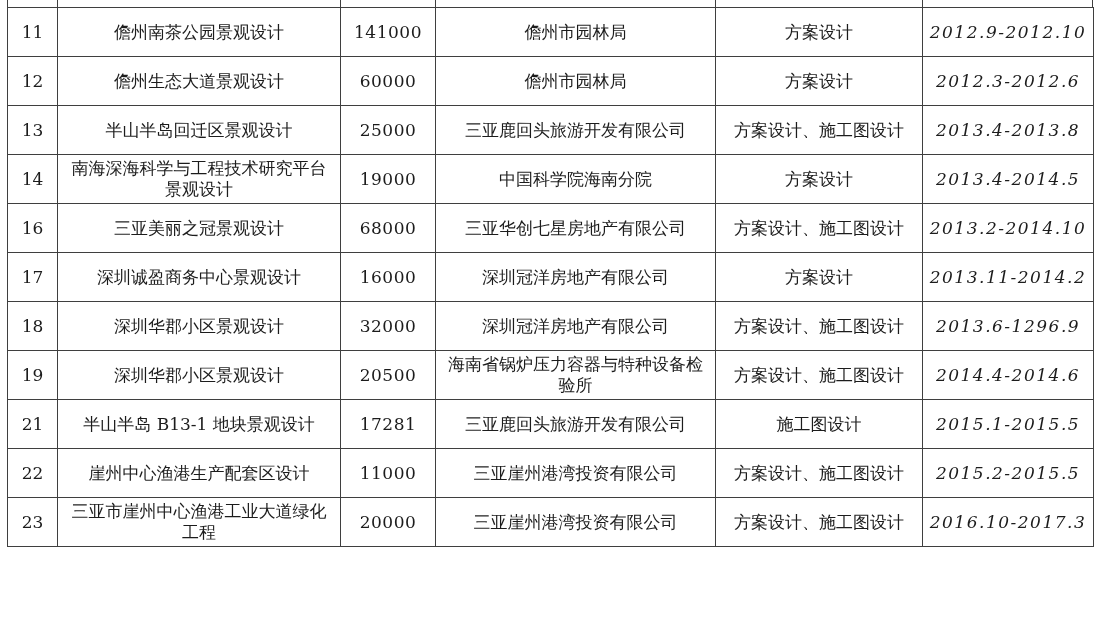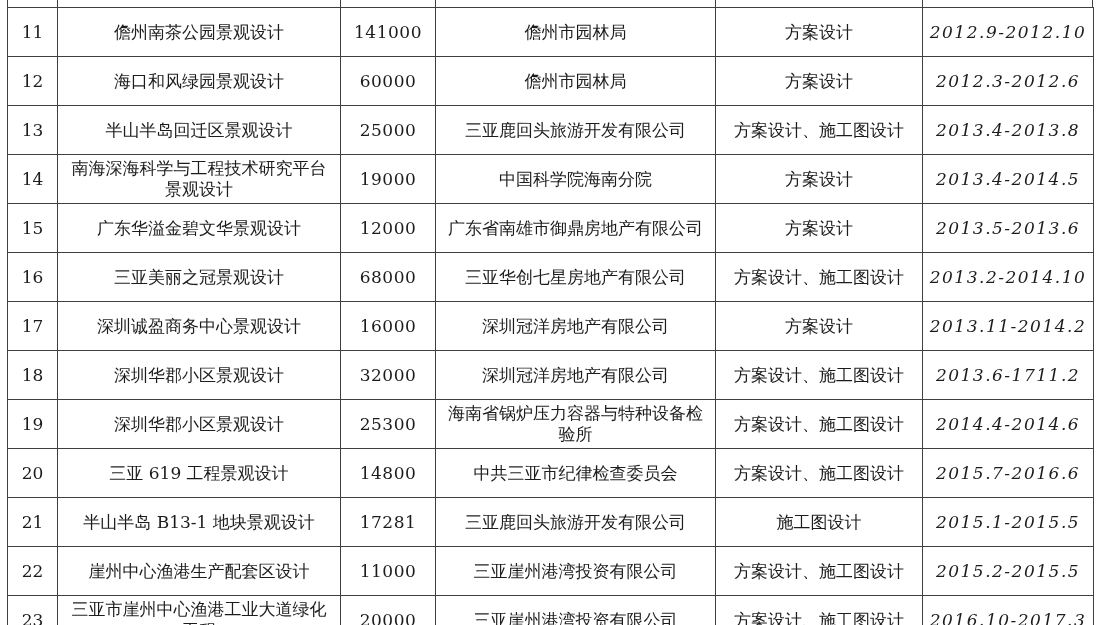--- a/index.html
+++ b/index.html
@@ -74,21 +74,21 @@
     <td class="c-no">11</td>
     <td class="c-project">儋州南茶公园景观设计</td>
     <td class="c-area">141000</td>
     <td class="c-client">儋州市园林局</td>
     <td class="c-scope">方案设计</td>
     <td class="c-period">2012.9-2012.10</td>
   </tr>
 
   <tr>
     <td class="c-no">12</td>
-    <td class="c-project">海口和风绿园景观设计</td>
+    <td class="c-project">儋州生态大道景观设计</td>
     <td class="c-area">60000</td>
     <td class="c-client">儋州市园林局</td>
     <td class="c-scope">方案设计</td>
     <td class="c-period">2012.3-2012.6</td>
   </tr>
 
   <tr>
     <td class="c-no">13</td>
     <td class="c-project">半山半岛回迁区景观设计</td>
     <td class="c-area">25000</td>
@@ -99,28 +99,20 @@
 
   <tr>
     <td class="c-no">14</td>
     <td class="c-project">南海深海科学与工程技术研究平台景观设计</td>
     <td class="c-area">19000</td>
     <td class="c-client">中国科学院海南分院</td>
     <td class="c-scope">方案设计</td>
     <td class="c-period">2013.4-2014.5</td>
   </tr>
 
-  <tr>
-    <td class="c-no">15</td>
-    <td class="c-project">广东华溢金碧文华景观设计</td>
-    <td class="c-area">12000</td>
-    <td class="c-client">广东省南雄市御鼎房地产有限公司</td>
-    <td class="c-scope">方案设计</td>
-    <td class="c-period">2013.5-2013.6</td>
-  </tr>
 
   <tr>
     <td class="c-no">16</td>
     <td class="c-project">三亚美丽之冠景观设计</td>
     <td class="c-area">68000</td>
     <td class="c-client">三亚华创七星房地产有限公司</td>
     <td class="c-scope">方案设计、施工图设计</td>
     <td class="c-period">2013.2-2014.10</td>
   </tr>
 
@@ -132,40 +124,32 @@
     <td class="c-scope">方案设计</td>
     <td class="c-period">2013.11-2014.2</td>
   </tr>
 
   <tr>
     <td class="c-no">18</td>
     <td class="c-project">深圳华郡小区景观设计</td>
     <td class="c-area">32000</td>
     <td class="c-client">深圳冠洋房地产有限公司</td>
     <td class="c-scope">方案设计、施工图设计</td>
-    <td class="c-period">2013.6-1711.2</td>
+    <td class="c-period">2013.6-1296.9</td>
   </tr>
 
   <tr>
     <td class="c-no">19</td>
     <td class="c-project">深圳华郡小区景观设计</td>
-    <td class="c-area">25300</td>
+    <td class="c-area">20500</td>
     <td class="c-client">海南省锅炉压力容器与特种设备检验所</td>
     <td class="c-scope">方案设计、施工图设计</td>
     <td class="c-period">2014.4-2014.6</td>
   </tr>
 
-  <tr>
-    <td class="c-no">20</td>
-    <td class="c-project">三亚 619 工程景观设计</td>
-    <td class="c-area">14800</td>
-    <td class="c-client">中共三亚市纪律检查委员会</td>
-    <td class="c-scope">方案设计、施工图设计</td>
-    <td class="c-period">2015.7-2016.6</td>
-  </tr>
 
   <tr>
     <td class="c-no">21</td>
     <td class="c-project">半山半岛 B13-1 地块景观设计</td>
     <td class="c-area">17281</td>
     <td class="c-client">三亚鹿回头旅游开发有限公司</td>
     <td class="c-scope">施工图设计</td>
     <td class="c-period">2015.1-2015.5</td>
   </tr>
 

